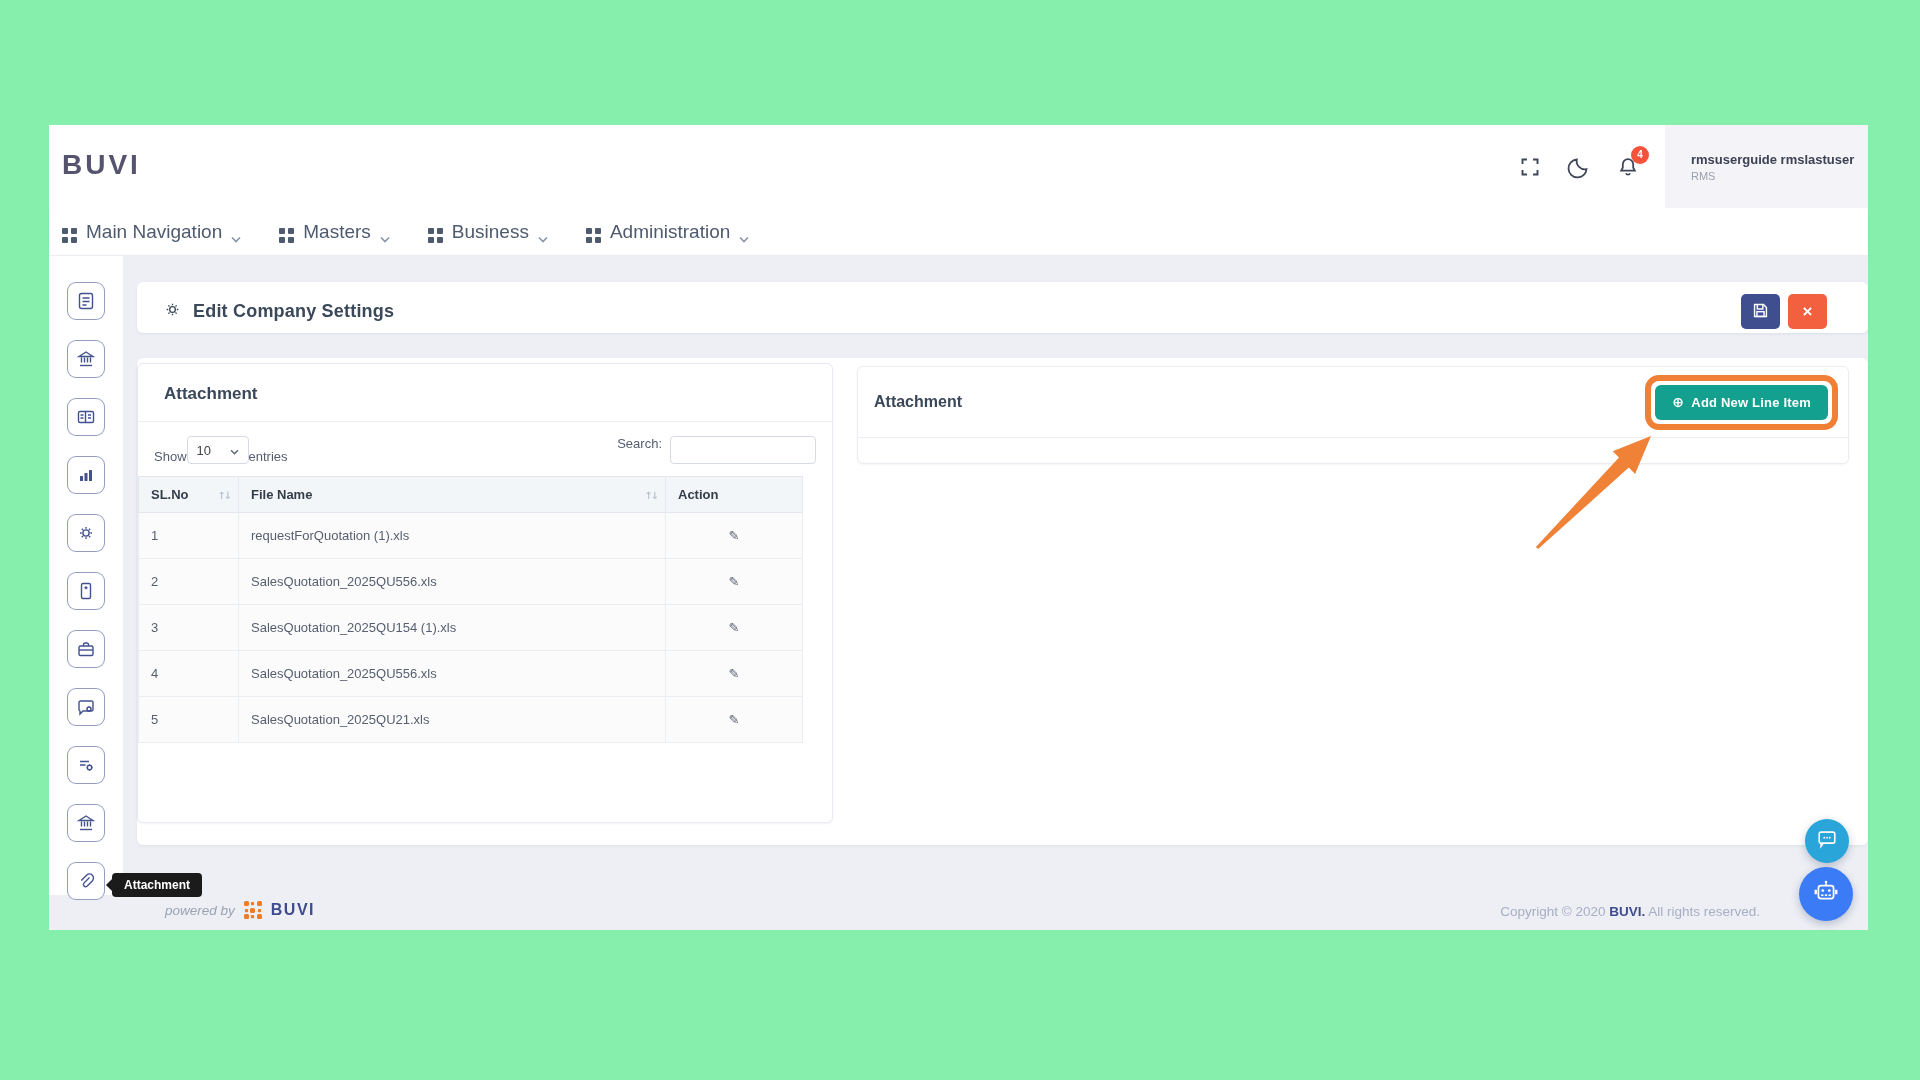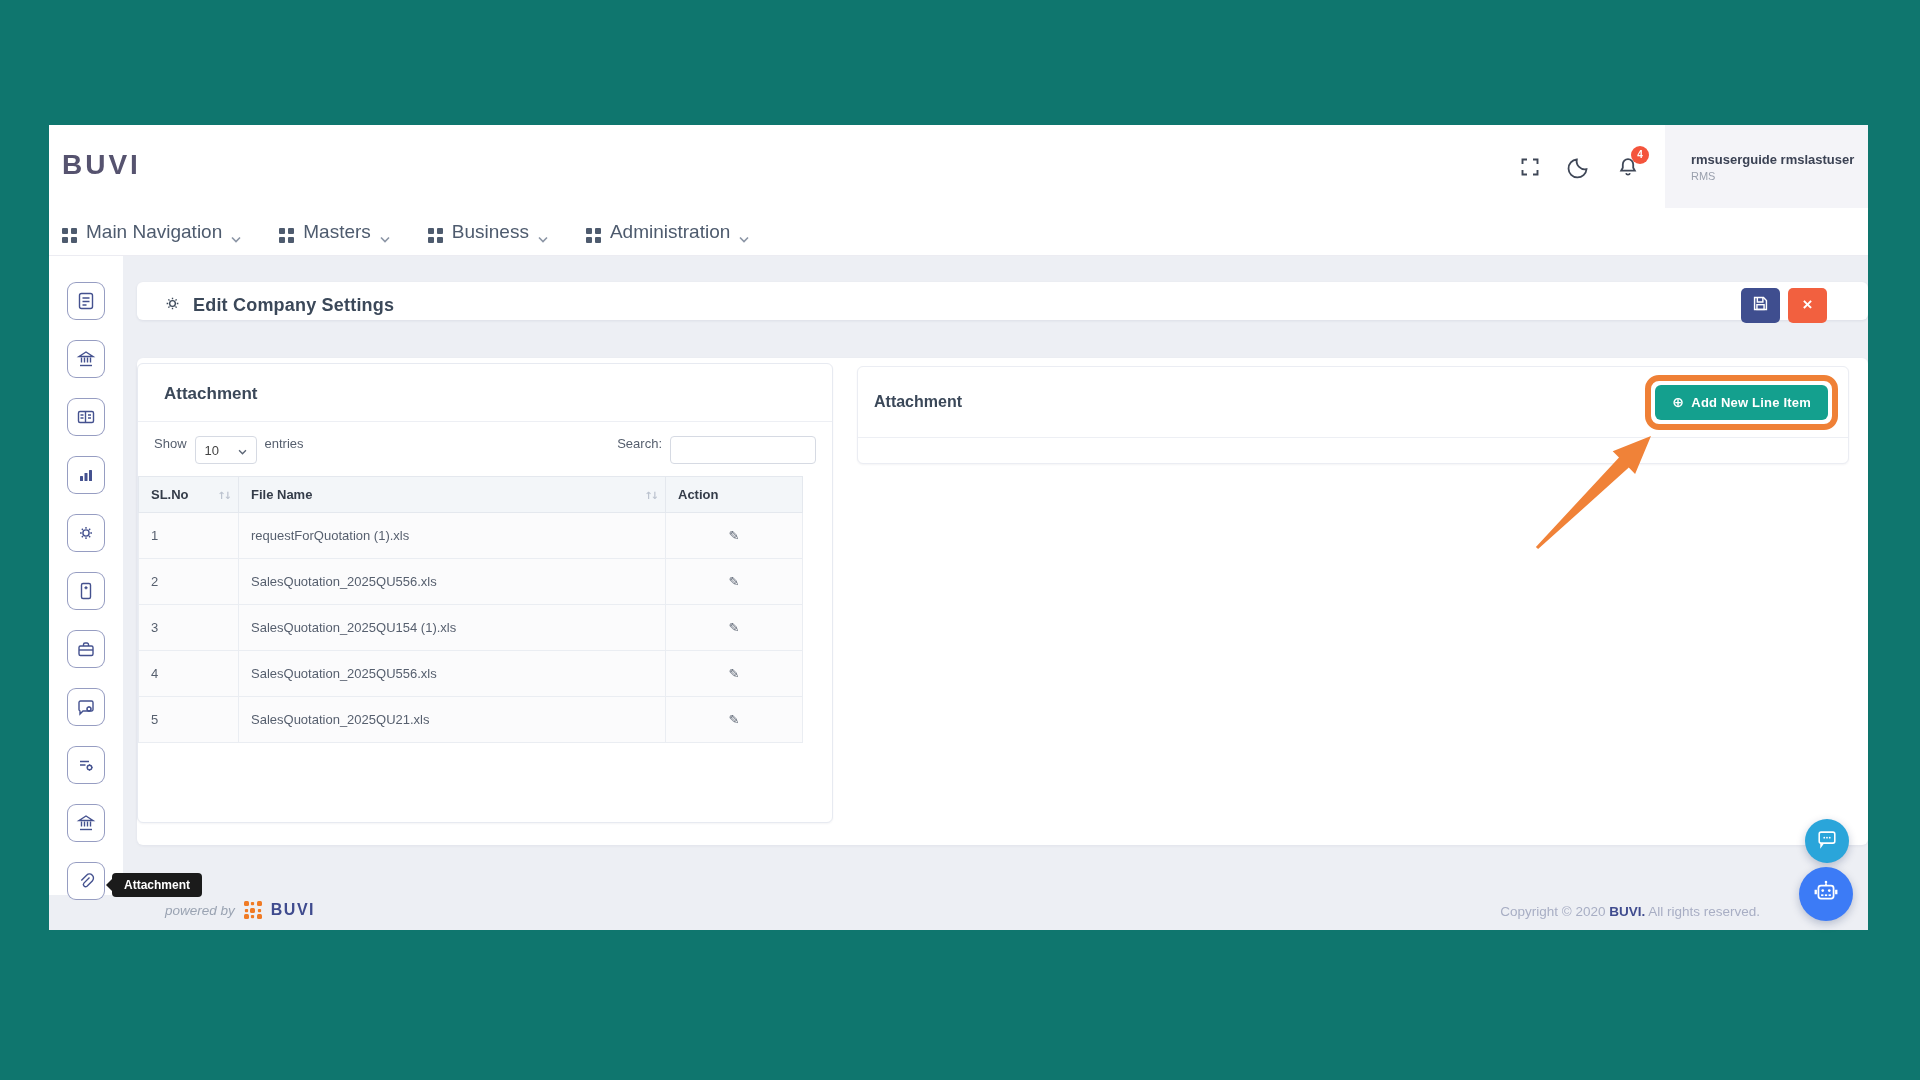--- a/index.html
+++ b/index.html
@@ -1,20 +1,20 @@
 <!DOCTYPE html>
 <html><head>
 <meta charset="utf-8">
 <style>
   * { margin:0; padding:0; box-sizing:border-box; }
   html,body { background:#fff; }
   body { font-family:"Liberation Sans", sans-serif; }
   .uni { font-family:"DejaVu Sans","Liberation Sans",sans-serif; }
 
-  #canvas { position:relative; width:1920px; height:1080px; background:#0f766e; overflow:hidden; }
+  #canvas { position:relative; width:1920px; height:1080px; background:#86efac; overflow:hidden; }
 
   
   #app { position:absolute; left:49px; top:125px; width:1819px; height:805px; background:#edeff4; }
 
   
   .topbar { position:relative; height:83px; background:#ffffff; }
   .logo { position:absolute; left:13px; top:24px; font-size:28px; font-weight:700; letter-spacing:3px; color:#56536f; }
   .top-icons { position:absolute; right:228px; top:0; height:83px; display:flex; align-items:center; gap:25px; }
   .top-icon { width:24px; height:24px; color:#3f4757; cursor:pointer; position:relative; }
   .badge { position:absolute; top:-9px; right:-9px; min-width:18px; height:18px; border-radius:50%; background:#f4543c; color:#fff; font-size:10px; font-weight:700; display:flex; align-items:center; justify-content:center; }
@@ -28,36 +28,36 @@
   .nav-item svg { display:block; }
 
   
   .body { position:relative; height:674px; background:#edeff4; }
 
   
   .sidebar { position:absolute; left:0; top:0; width:74px; height:639px; background:#ffffff; }
   .side-btn { position:absolute; left:18px; width:38px; height:38px; border:1.4px solid rgba(63,77,143,.55); border-radius:9px; display:flex; align-items:center; justify-content:center; color:#44518f; cursor:pointer; background:#fff; }
 
   
-  .header-card { position:absolute; left:88px; top:26px; width:1731px; height:38px; background:#fff; border-radius:6px; box-shadow:0 1px 3px rgba(30,40,80,.08); display:flex; align-items:center; justify-content:space-between; padding:8px 41px 0 26px; }
+  .header-card { position:absolute; left:88px; top:26px; width:1731px; height:51px; background:#fff; border-radius:6px; box-shadow:0 1px 3px rgba(30,40,80,.08); display:flex; align-items:center; justify-content:space-between; padding:8px 41px 0 26px; }
   .page-title-wrap { display:flex; align-items:center; gap:11px; }
   .page-title { font-size:18px; font-weight:700; color:#3b4859; letter-spacing:.2px; }
   .hdr-btns { display:flex; gap:8px; }
   .btn-sq { width:39px; height:35px; border-radius:5px; display:flex; align-items:center; justify-content:center; cursor:pointer; border:none; }
   .btn-save { background:#3f4e8f; }
   .btn-close { background:#f2603f; color:#fff; font-size:17px; font-weight:700; }
 
   
   .content-card { position:absolute; left:88px; top:102px; width:1731px; height:487px; background:#fff; border-radius:6px; box-shadow:0 1px 3px rgba(30,40,80,.06); }
 
   
   .left-panel { position:absolute; left:0; top:5px; width:696px; height:460px; background:#fff; border:1px solid #e7eaf1; border-radius:6px; box-shadow:0 1px 2px rgba(30,40,80,.05); }
   .panel-title { font-size:17px; font-weight:700; color:#3b4859; padding:20px 26px 17px 26px; border-bottom:1px solid #edeff4; }
   .controls { display:flex; justify-content:space-between; align-items:center; margin:14px 16px 12px 16px; font-size:13px; color:#555e6d; }
-  .ctrl-left { display:flex; align-items:flex-start; gap:8px; }
+  .ctrl-left { display:flex; align-items:flex-end; }
   .select-box { width:62px; height:28px; border:1px solid #d6dae3; border-radius:4px; display:flex; align-items:center; justify-content:space-between; padding:12px 9px; color:#444; cursor:pointer; background:#fff; }
   .ctrl-right { display:flex; gap:8px; }
   .search-input { width:146px; height:28px; border:1px solid #d6dae3; border-radius:4px; outline:none; padding:0 8px; font-size:13px; font-family:inherit; }
 
   table.data { border-collapse:collapse; margin:0 0; width:664px; table-layout:fixed; }
   table.data col.c1{width:100px;} table.data col.c2{width:427px;} table.data col.c3{width:137px;}
   table.data th { background:#f3f6f9; border:1px solid #e4e8ee; font-size:13px; font-weight:700; color:#343c49; text-align:left; padding:10px 12px; position:relative; }
   table.data td { border:1px solid #eaedf2; background:#fbfbfc; font-size:13px; color:#565f6e; padding:15px 12px; overflow:hidden; white-space:nowrap; }
   td.action-cell { text-align:center; color:#6f7591; font-size:16px; cursor:pointer; }
   .sort { position:absolute; right:8px; top:50%; transform:translateY(-50%); font-size:10px; color:#bcc3cf; letter-spacing:-2px; cursor:pointer; }

